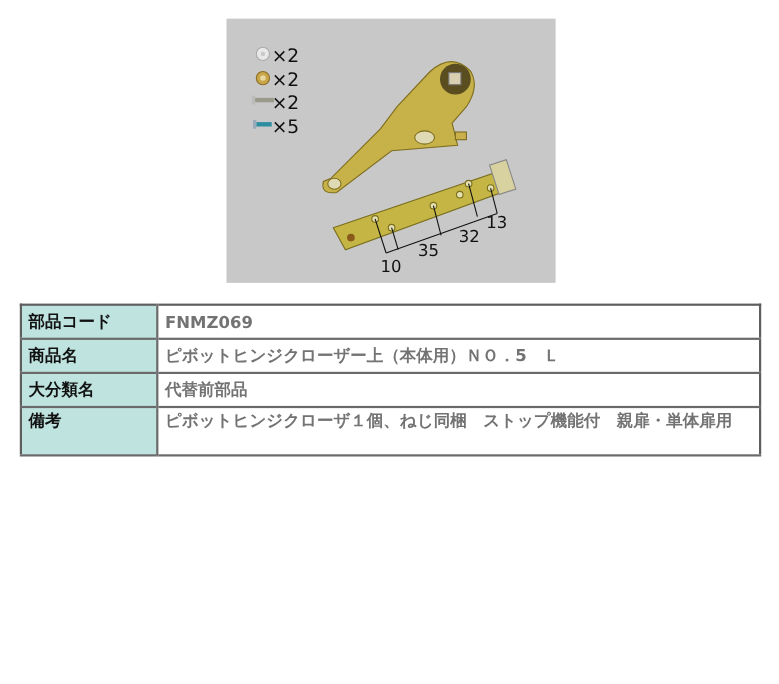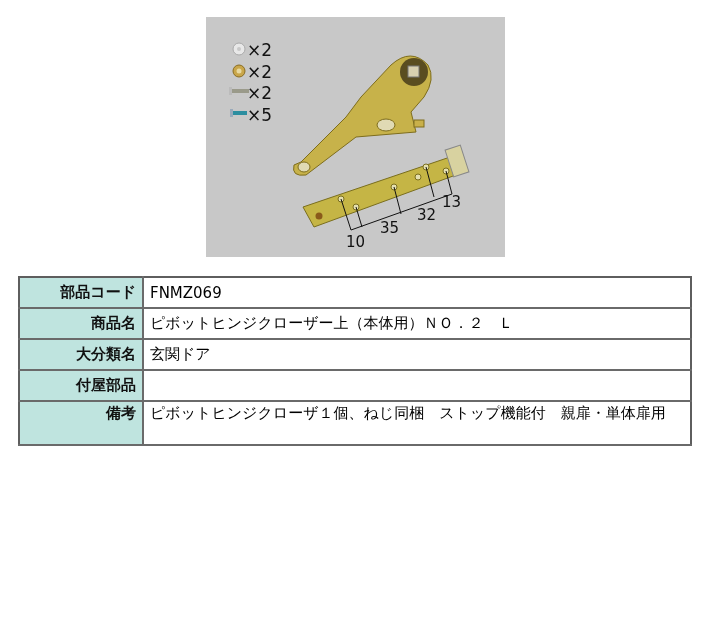--- a/index.html
+++ b/index.html
@@ -4,24 +4,24 @@
 <style>
   html, body { margin:0; padding:0; background:#ffffff; }
   body { width:708px; height:622px; position:relative; overflow:hidden;
          font-family:"DejaVu Sans", "Liberation Sans", sans-serif; }
   .photo { position:absolute; left:206px; top:17px; width:299px; height:240px;
            background:#c9c9c9; }
   .photo svg { width:100%; height:100%; display:block; }
   .spec-table { position:absolute; left:18px; top:276px; width:674px;
                 border-collapse:collapse; border:2px solid #5e5e5e; }
   .spec-table td { border:1px solid #6a6a6a; height:29px; padding:0 6px;
-                   font-size:15px; color:#000000; vertical-align:middle; }
+                   font-size:15px; color:#737373; vertical-align:middle;font-weight:bold; }
   .spec-table tr { border-bottom:2px solid #6a6a6a; }
   .spec-table td.label { width:110px; background:#bfe4df; font-weight:bold;
-                         color:#111; border-right:2px solid #6a6a6a;text-align:right; }
+                         color:#111; border-right:2px solid #6a6a6a; }
   .spec-table td.value { background:#fff; font-size:15px; }
   .spec-table tr.tall td { height:40px; line-height:19px; vertical-align:top; padding-top:2px; }
   .spec-table tr.tall td.label { vertical-align:top; }
   .svgtext { font-family:"DejaVu Sans", sans-serif; }
 </style>
 </head>
 <body>
 
 <div class="photo">
   <svg viewBox="0 0 299 240" xmlns="http://www.w3.org/2000/svg">
@@ -85,28 +85,24 @@
 </div>
 
 <table class="spec-table">
   <tbody>
     <tr>
       <td class="label">部品コード</td>
       <td class="value">FNMZ069</td>
     </tr>
     <tr>
       <td class="label">商品名</td>
-      <td class="value">ピボットヒンジクローザー上（本体用）ＮＯ．２　Ｌ</td>
+      <td class="value">ピボットヒンジクローザー上（本体用）ＮＯ．5　Ｌ</td>
     </tr>
     <tr>
       <td class="label">大分類名</td>
-      <td class="value">玄関ドア</td>
-    </tr>
-    <tr>
-      <td class="label">付屋部品</td>
-      <td class="value"></td>
+      <td class="value">代替前部品</td>
     </tr>
     <tr class="tall">
       <td class="label">備考</td>
       <td class="value">ピボットヒンジクローザ１個、ねじ同梱　ストップ機能付　親扉・単体扉用</td>
     </tr>
   </tbody>
 </table>
 
 </body></html>

